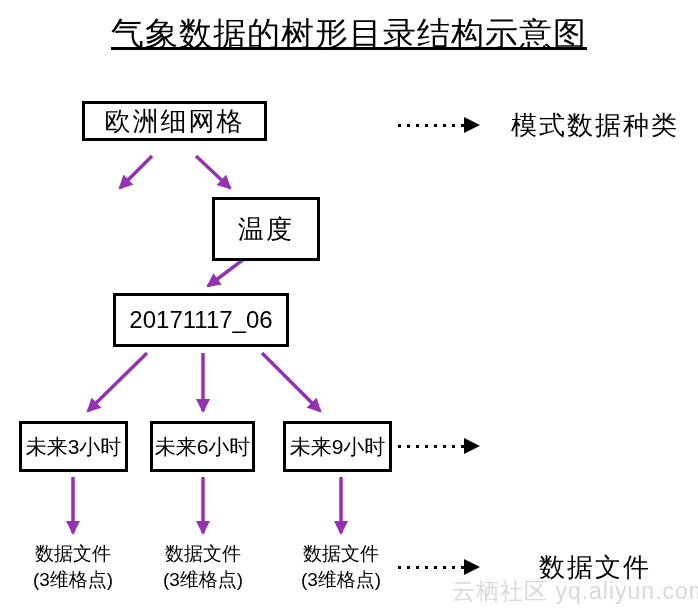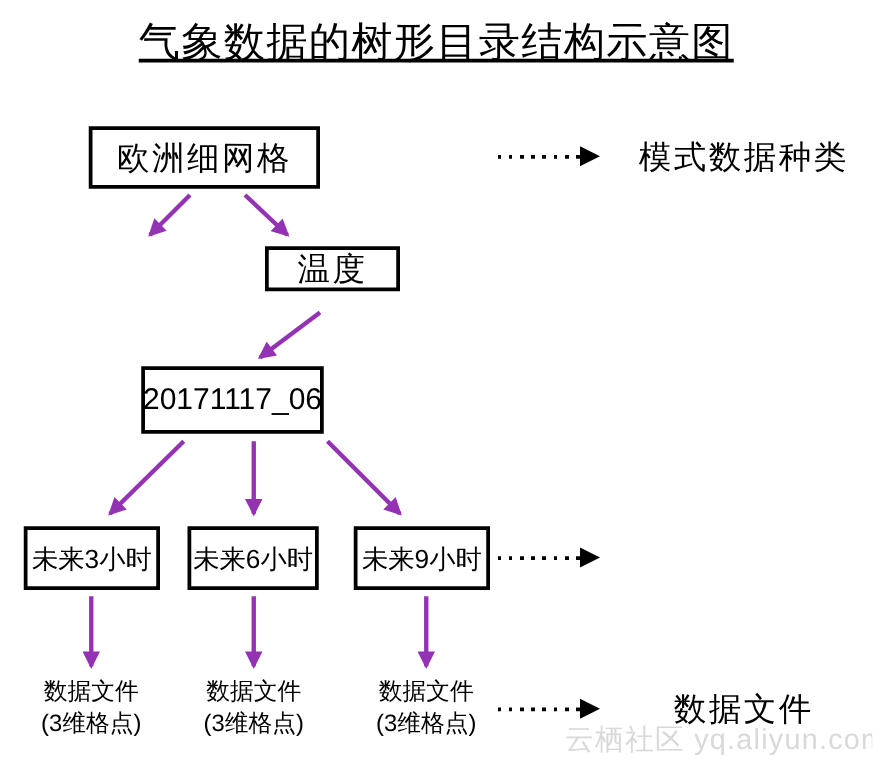--- a/index.html
+++ b/index.html
@@ -102,30 +102,30 @@
     <line x1="196" y1="156" x2="230" y2="188" marker-end="url(#ah)"></line>
     <line x1="256" y1="250" x2="208" y2="286" marker-end="url(#ah)"></line>
     <line x1="147" y1="353" x2="88" y2="411" marker-end="url(#ah)"></line>
     <line x1="203" y1="353" x2="203" y2="411" marker-end="url(#ah)"></line>
     <line x1="262" y1="353" x2="320" y2="411" marker-end="url(#ah)"></line>
     <line x1="73" y1="477" x2="73" y2="533" marker-end="url(#ah)"></line>
     <line x1="203" y1="477" x2="203" y2="533" marker-end="url(#ah)"></line>
     <line x1="341" y1="477" x2="341" y2="533" marker-end="url(#ah)"></line>
   </svg>
 
-  <div class="node" style="left:71px;top:101px;width:185px;height:50px">
+  <div class="node" style="left:82px;top:101px;width:185px;height:40px">
     <span>欧洲细网格</span>
   </div>
 
 
-  <div class="node" style="left:212px;top:197px;width:108px;height:36px">
+  <div class="node" style="left:212px;top:197px;width:108px;height:64px">
     <span>温度</span>
   </div>
 
-  <div class="node mono" style="left:113px;top:293px;width:146px;height:54px">
+  <div class="node mono" style="left:113px;top:293px;width:176px;height:54px">
     <span>20171117_06</span>
   </div>
 
   <div class="node small" style="left:19px;top:421px;width:109px;height:51px">
     <span>未来3小时</span>
   </div>
 
   <div class="node small" style="left:150px;top:421px;width:105px;height:51px">
     <span>未来6小时</span>
   </div>

